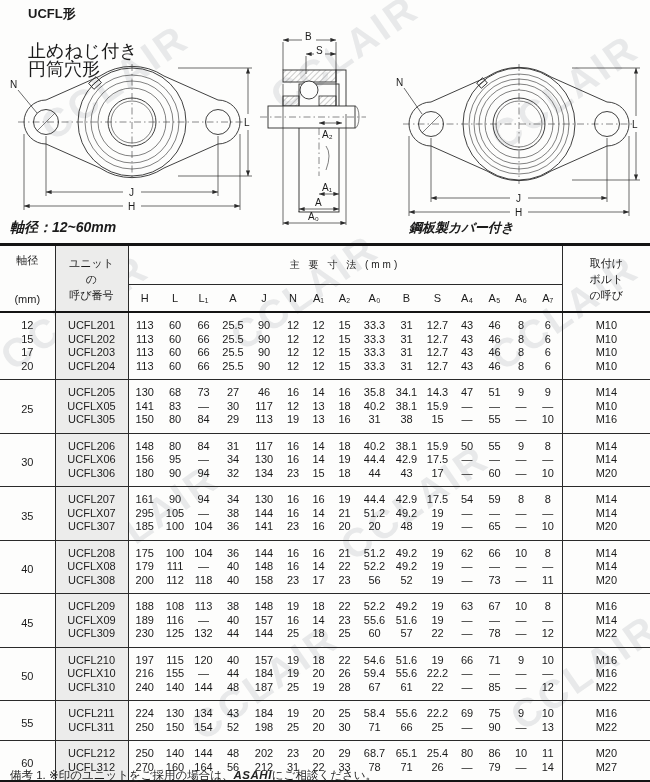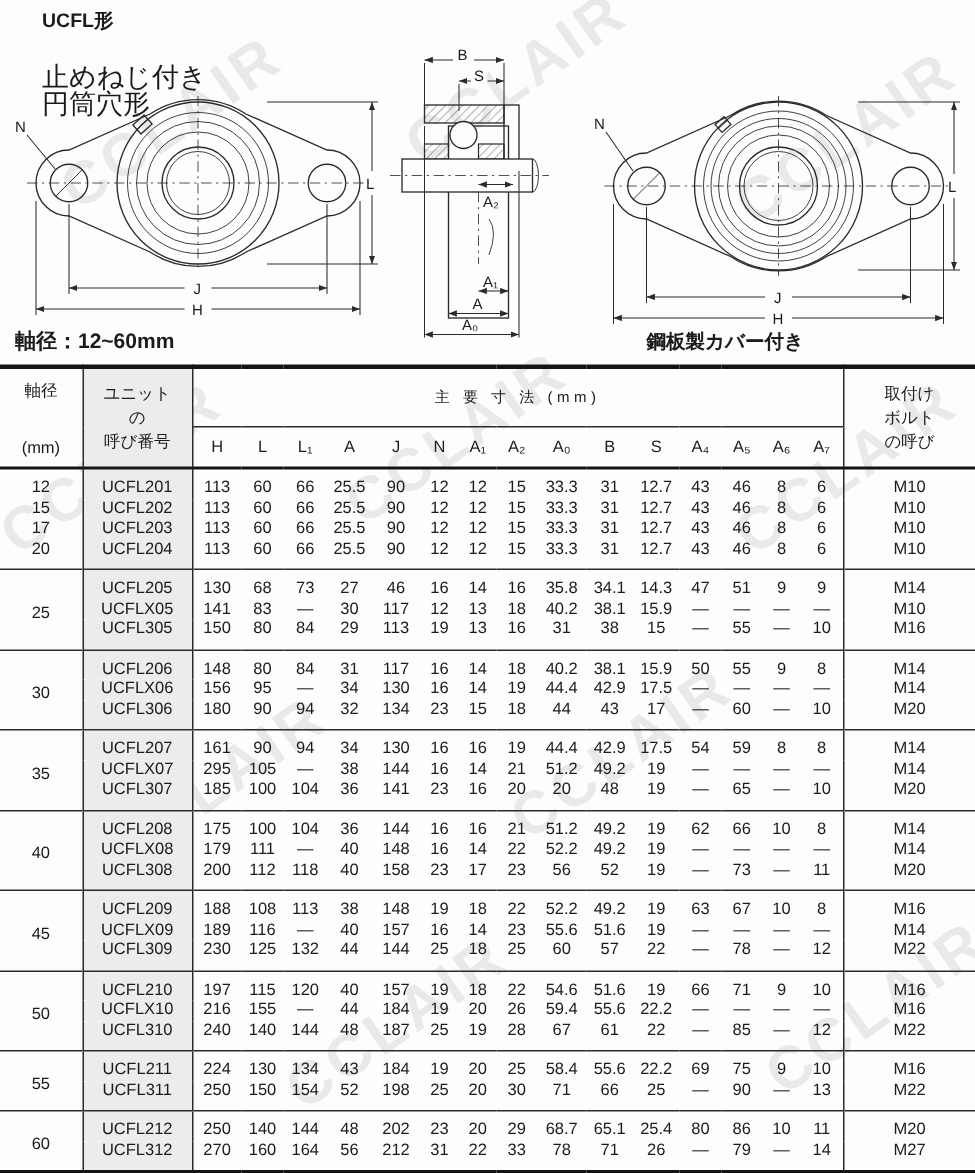--- a/index.html
+++ b/index.html
@@ -17,23 +17,23 @@
   .wm:nth-of-type(6){left:480px;top:290px;}
   .wm:nth-of-type(7){left:60px;top:500px;}
   .wm:nth-of-type(8){left:330px;top:480px;}
   .wm:nth-of-type(9){left:180px;top:660px;}
   .wm:nth-of-type(10){left:500px;top:650px;}
   .content{position:absolute;inset:0;z-index:1;}
   
   .page-title{position:absolute;left:28px;top:5px;font-size:13px;font-weight:bold;}
   .dw-caption{position:absolute;left:28px;top:42px;font-size:18px;font-weight:normal;line-height:18px;}
   .info-line{position:absolute;left:0;top:219px;width:536px;display:flex;
-             justify-content:space-between;padding:0;box-sizing:border-box;}
+             justify-content:space-between;padding:0;box-sizing:border-box;font-style:italic;}
   .info-left{margin-left:10px;font-size:14px;font-weight:bold;}
-  .info-right{margin-right:0;font-size:13px;font-weight:bold;}
+  .info-right{margin-right:22px;font-size:13px;font-weight:bold;}
   
   svg{position:absolute;overflow:visible;}
   svg text{font-family:"Liberation Sans","DejaVu Sans",sans-serif;fill:#1b1b1b;}
   .ln{stroke:#2b2b2b;stroke-width:0.9;fill:none;}
   .thin{stroke:#2b2b2b;stroke-width:0.6;fill:none;}
   .dim{stroke:#2b2b2b;stroke-width:0.7;fill:none;}
   .cl{stroke:#2b2b2b;stroke-width:0.55;fill:none;stroke-dasharray:7 3 1.5 3;}
   .dimtxt{font-size:10px;}
   
   table.dims{position:absolute;left:0;top:243px;width:650px;border-collapse:collapse;
@@ -823,14 +823,18 @@
           <td class="c-dim">26</td>
           <td class="c-dim">—</td>
           <td class="c-dim">79</td>
           <td class="c-dim">—</td>
           <td class="c-dim">14</td>
           <td class="c-bolt">M27</td>
         </tr>
       </tbody>
     </table>
 
+  <div class="footnote">
+    <span>備考 1.</span>
+    <span>※印のユニットをご採用の場合は、</span><span class="brand">ASAHI</span><span>にご相談ください。</span>
+  </div>
 
 </div>
 
 </body></html>

